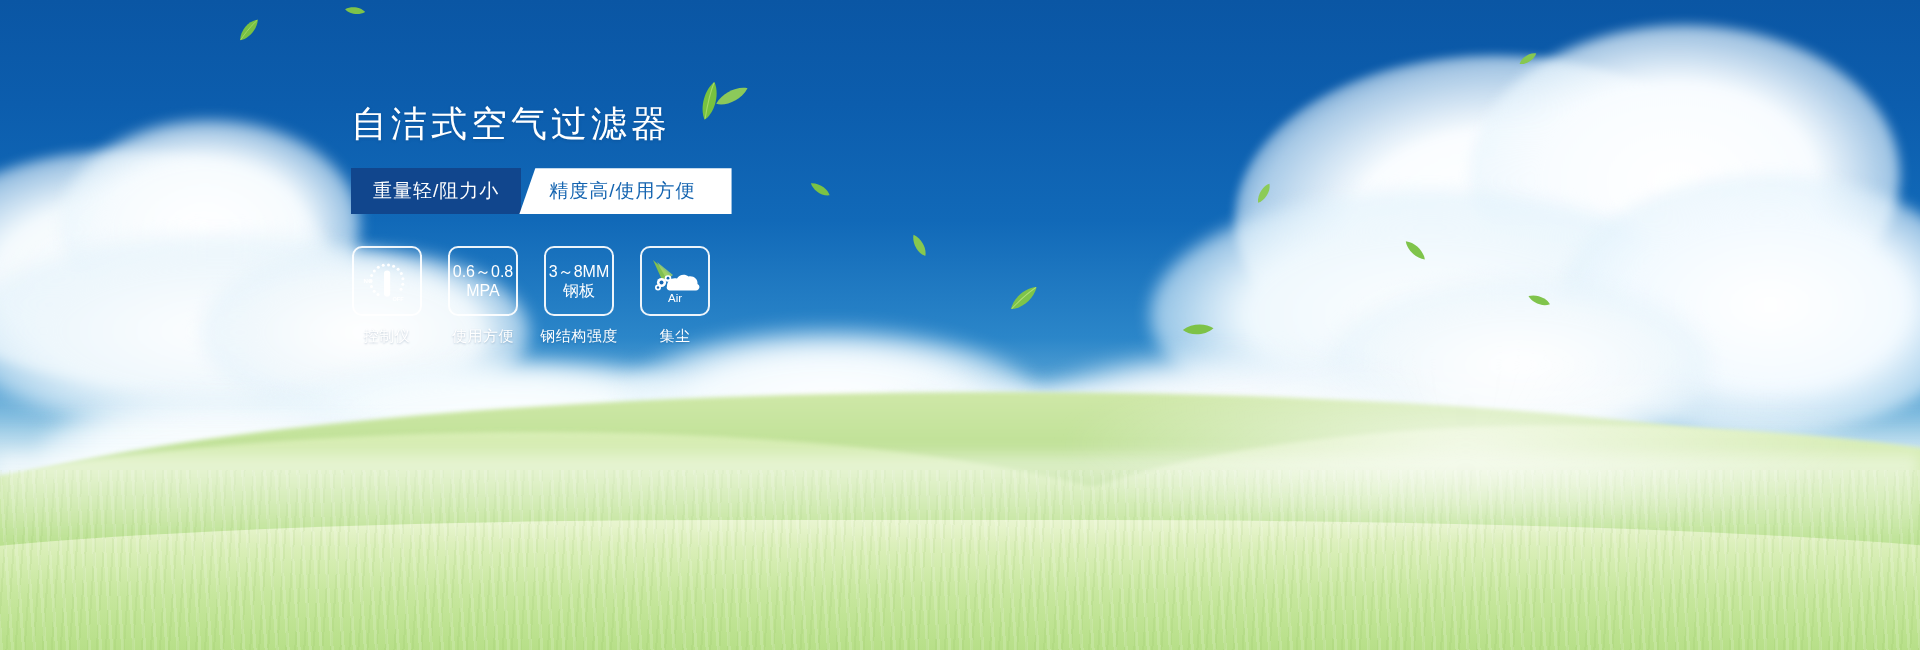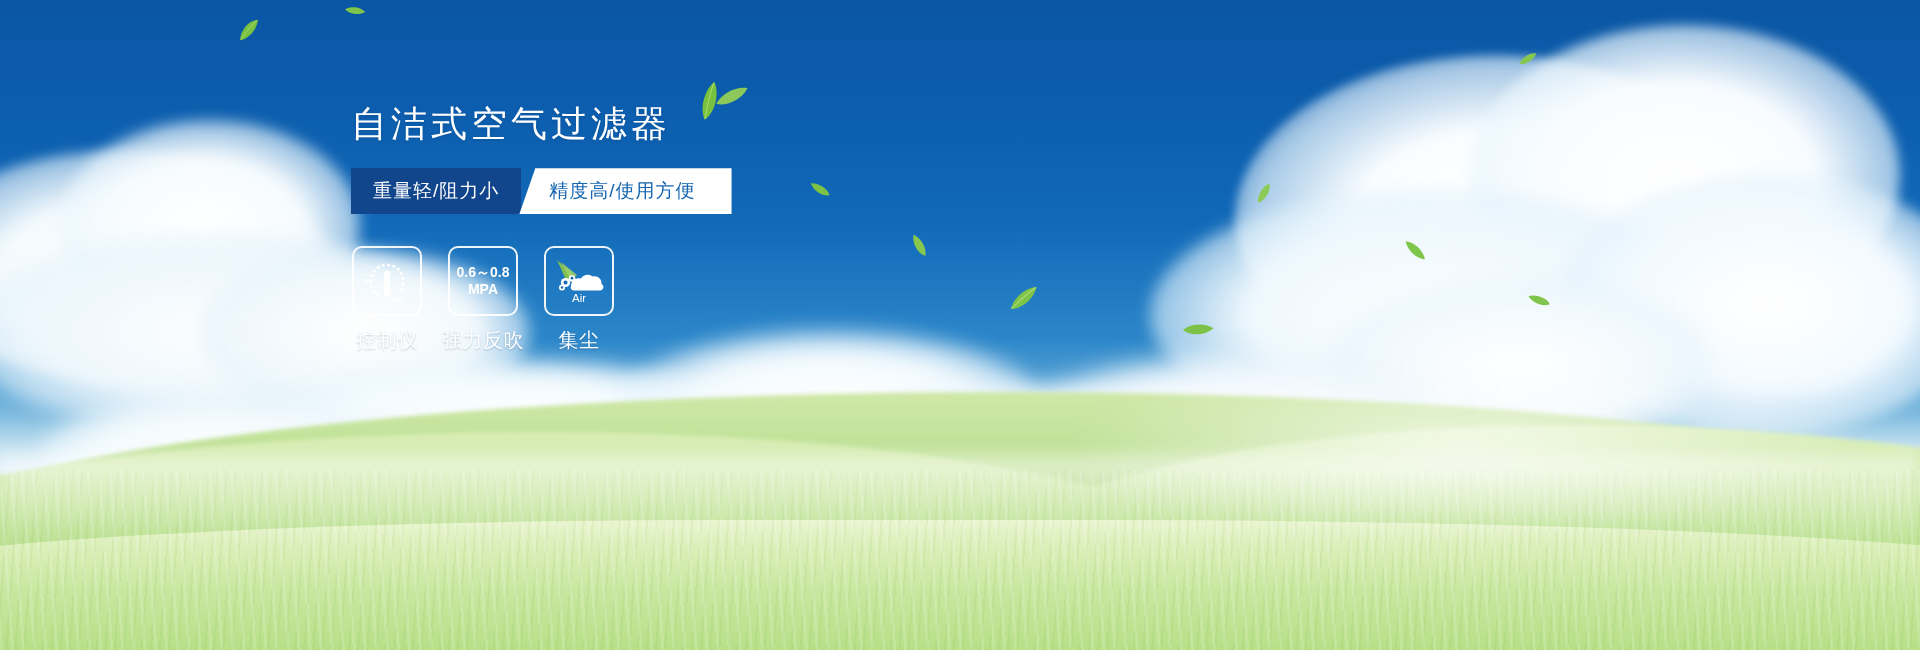--- a/index.html
+++ b/index.html
@@ -143,25 +143,25 @@
   .feature { width:72px; display:flex; flex-direction:column; align-items:center; }
   .feat-box {
     width:70px; height:70px;
     border:2px solid rgba(255,255,255,0.92);
     border-radius:10px;
     display:flex; flex-direction:column;
     align-items:center; justify-content:center;
     color:#ffffff;
     text-align:center;
   }
-  .feat-text { font-size:14px; line-height:1.22; letter-spacing:0;font-weight:bold; }
+  .feat-text { font-size:16px; line-height:1.22; letter-spacing:0; }
   .feat-text .l2 { display:block;text-align:center; }
   .feat-label {
     margin-top:11px;
-    font-size:20px;
+    font-size:15px;
     color:#ffffff;
     letter-spacing:0.5px;
     white-space:nowrap;
     text-shadow:0 1px 2px rgba(10,50,100,0.25);
   }
   .feat-box svg { display:block; }
 </style>
 </head>
 <body>
 
@@ -304,24 +304,33 @@
         <div class="feat-label">控制仪</div>
       </div>
 
       <div class="feature">
         <div class="feat-box">
           <span class="feat-text">
             <span>0.6～0.8</span>
             <span class="l2">MPA</span>
           </span>
         </div>
-        <div class="feat-label">强力反吹</div>
+        <div class="feat-label">使用方便</div>
       </div>
 
 
+      <div class="feature">
+        <div class="feat-box">
+          <span class="feat-text">
+            <span>3～8MM</span>
+            <span class="l2">钢板</span>
+          </span>
+        </div>
+        <div class="feat-label">钢结构强度</div>
+      </div>
 
       <div class="feature">
         <div class="feat-box">
           <svg width="56" height="50" viewBox="0 0 56 50">
             <path d="M6 4 L24 20 L16 26 Z" fill="#86c34a" opacity="0.95"></path>
             <path d="M10 6 L26 19 L20 24 Z" fill="#a5d56a" opacity="0.8"></path>
             <g fill="#ffffff">
               <path d="M20 30 C20 24.5, 25 21, 30 22.5 C32 18.5, 38 17.5, 41.5 20.5
                        C46.5 19.5, 51 23, 50.5 28 C53.5 29.5, 53 34, 49 34.5
                        L24 34.5 C20.5 34.5, 19 32.5, 20 30 Z"></path>

